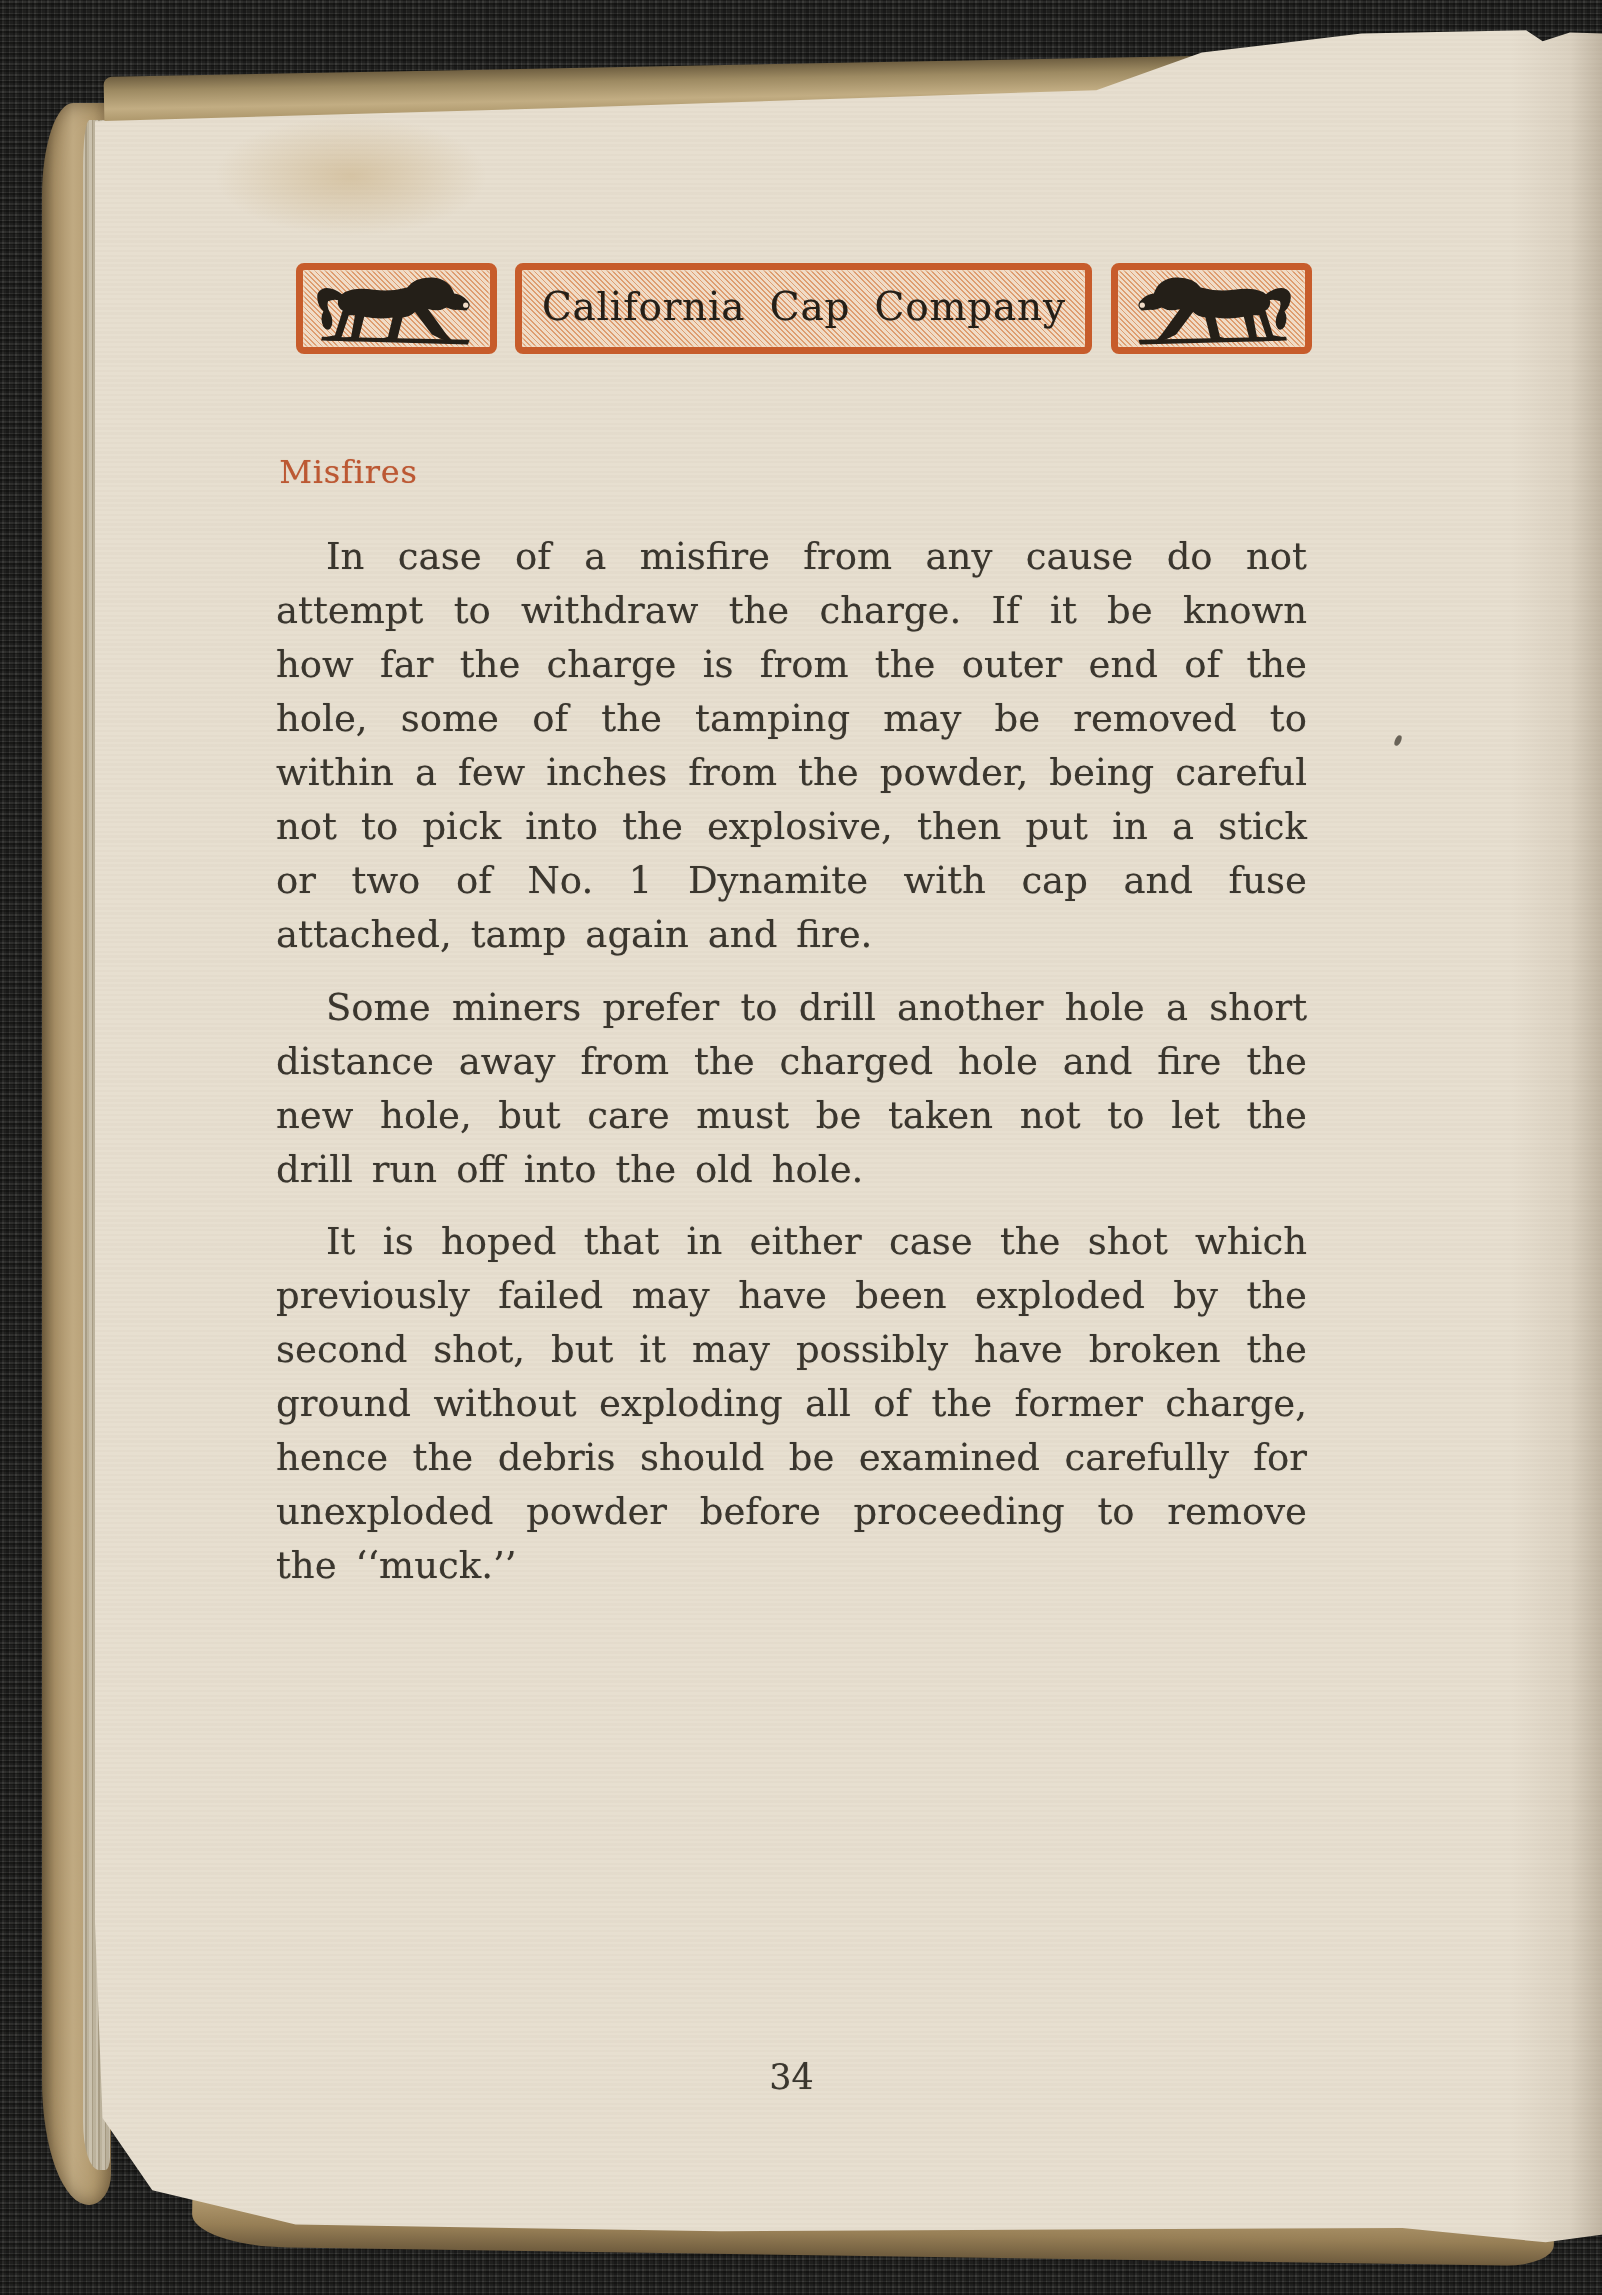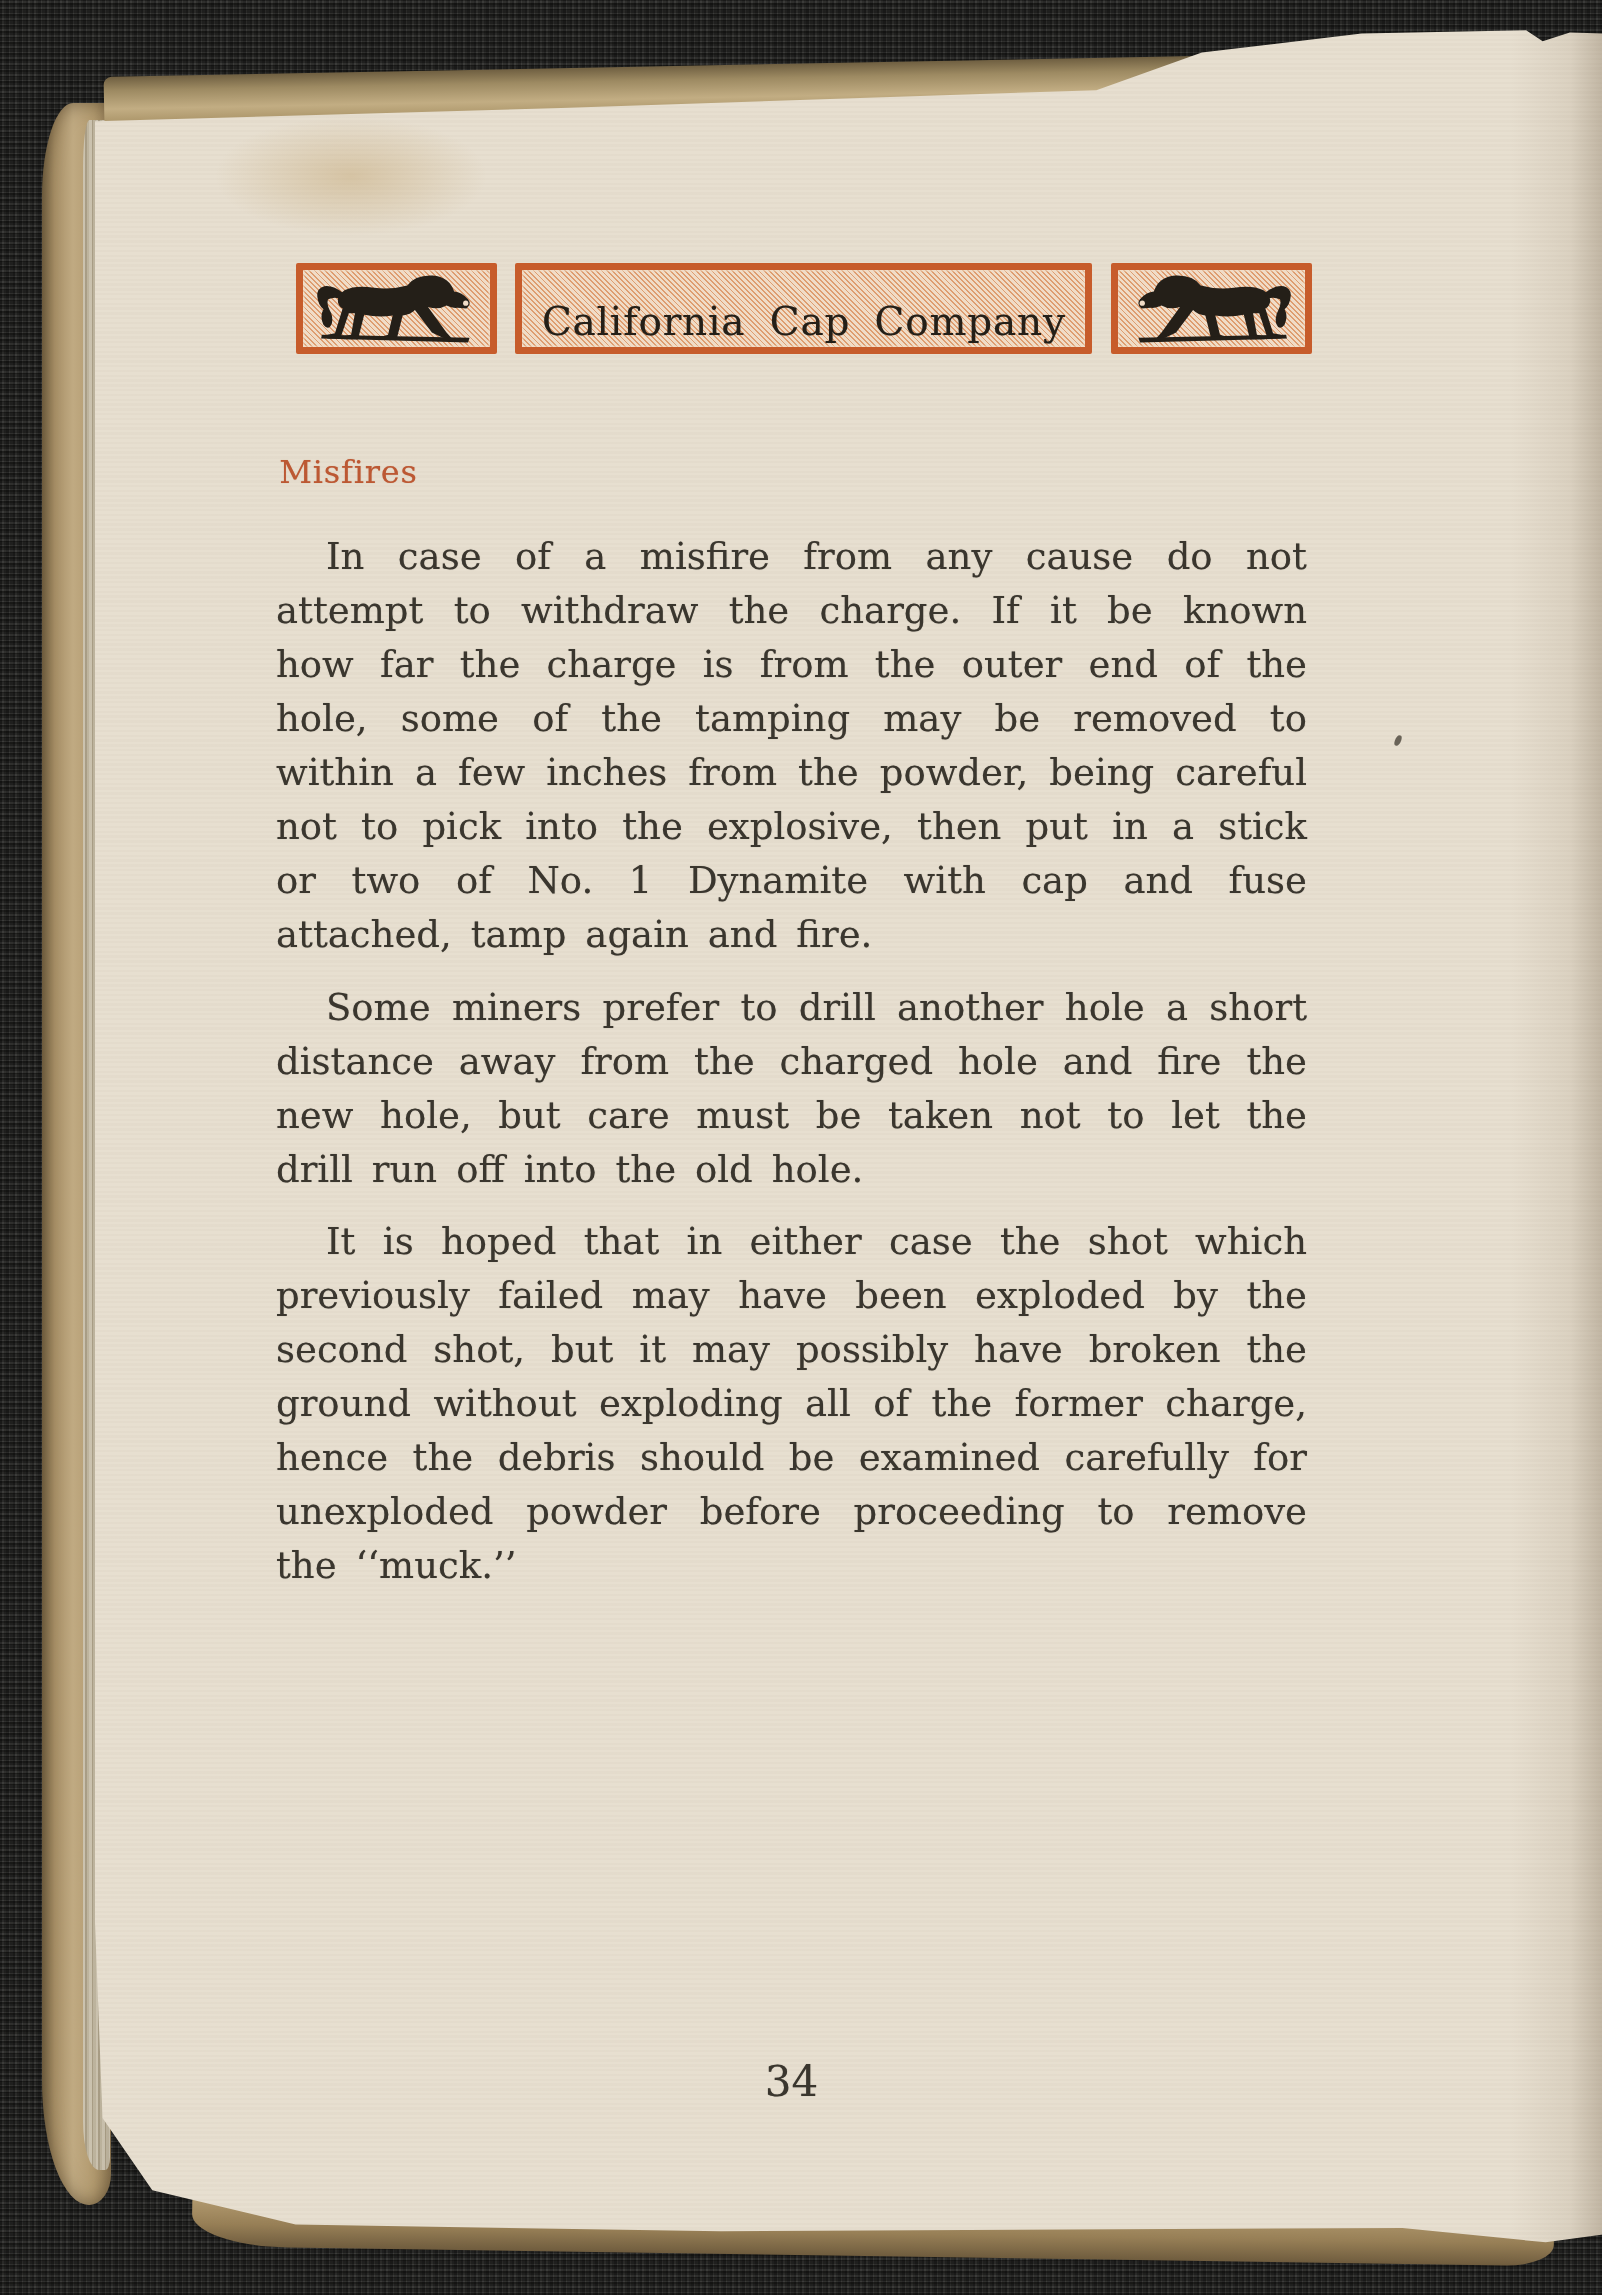--- a/index.html
+++ b/index.html
@@ -74,25 +74,25 @@
       rgba(110,88,58,.12) 86%,
       rgba(110,88,58,.04) 100%);
   }
   
   .banner{
     position:absolute;left:296px;top:263px;width:1016px;height:91px;
     display:flex;gap:18.4px;
   }
   .stamp{
     box-sizing:border-box;height:91px;
-    border:7.2px solid #c75c2b;border-radius:2px;
+    border:7.2px solid #c75c2b;border-radius:8px;
     background:
       repeating-linear-gradient(45deg,#f0dcc7 0 2.4px,#de9d70 2.4px 3.7px);
     box-shadow:inset 0 0 0 1.6px rgba(240,222,200,.55);
-    display:flex;align-items:flex-end;justify-content:center;
+    display:flex;align-items:center;justify-content:center;
   }
   .stamp.lion-box{width:201px;}
   .stamp.name-box{width:577px;}
   .company-name{
     font-size:39px;color:#241f18;letter-spacing:0.8px;word-spacing:11.2px;
     text-shadow:0 0 0.8px rgba(36,31,24,.5);
     white-space:nowrap;padding-bottom:3.2px;
   }
   .lion-svg{display:block;}
   
@@ -107,21 +107,21 @@
   .text-col p.p3{margin-bottom:18.4px;}
   .text-col p.p4{margin-bottom:11px;}
   h2.section-heading{
     margin:43px 0 32px;font-weight:normal;
     font-size:32px;line-height:51px;color:#bc5833;
     letter-spacing:0.8px;text-indent:3.2px;text-align:left;
     text-shadow:0 0 0.8px rgba(188,88,51,.5);
   }
   .folio{
     position:absolute;left:276px;top:2057px;width:1031px;
-    text-align:center;font-size:42px;color:#3a362e;
+    text-align:center;font-size:35px;color:#3a362e;
     text-shadow:0 0 0.8px rgba(58,54,46,.45);
   }
   .ink-speck{
     position:absolute;left:1395px;top:735px;width:5.6px;height:11.2px;
     background:#4a443a;border-radius:60% 40% 60% 40%;transform:rotate(18deg);
     opacity:.8;
   }
 </style>
 </head>
 <body>

